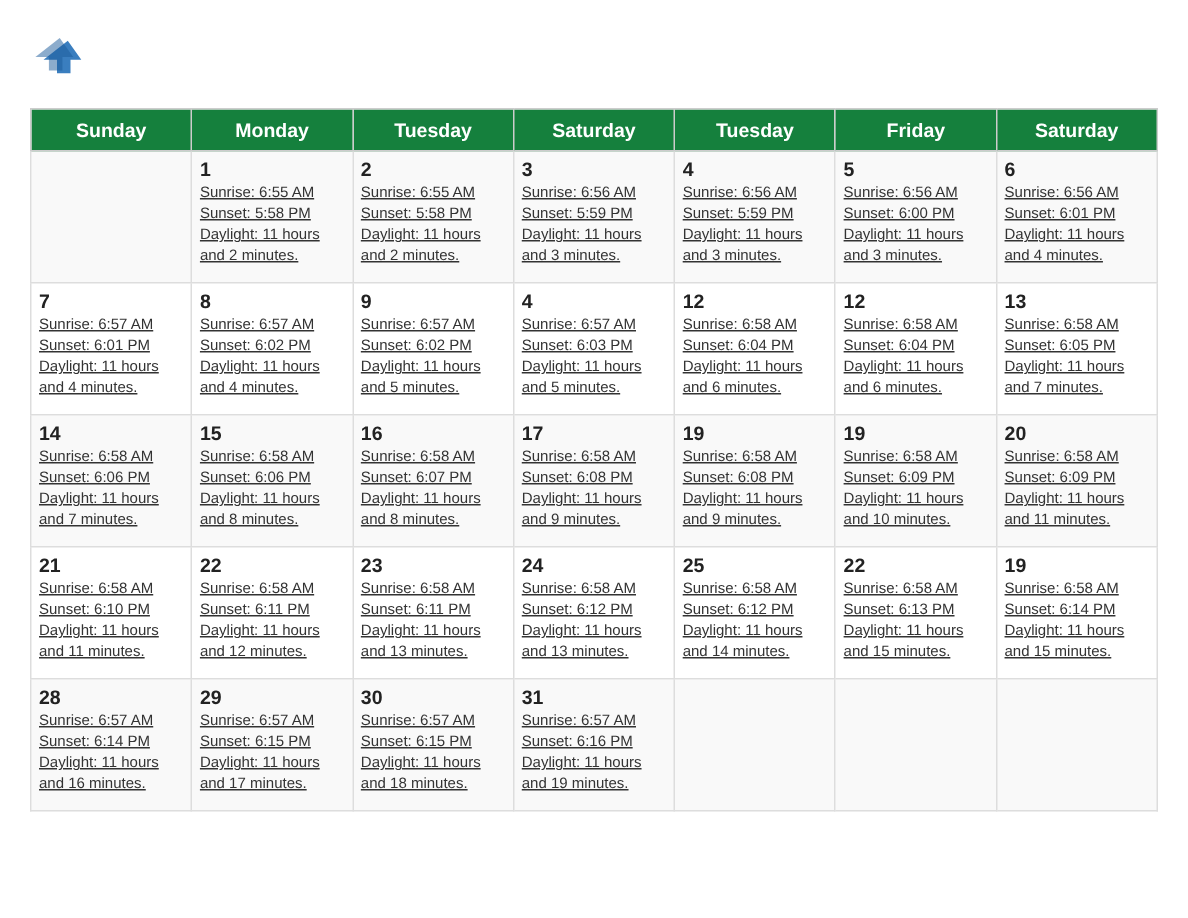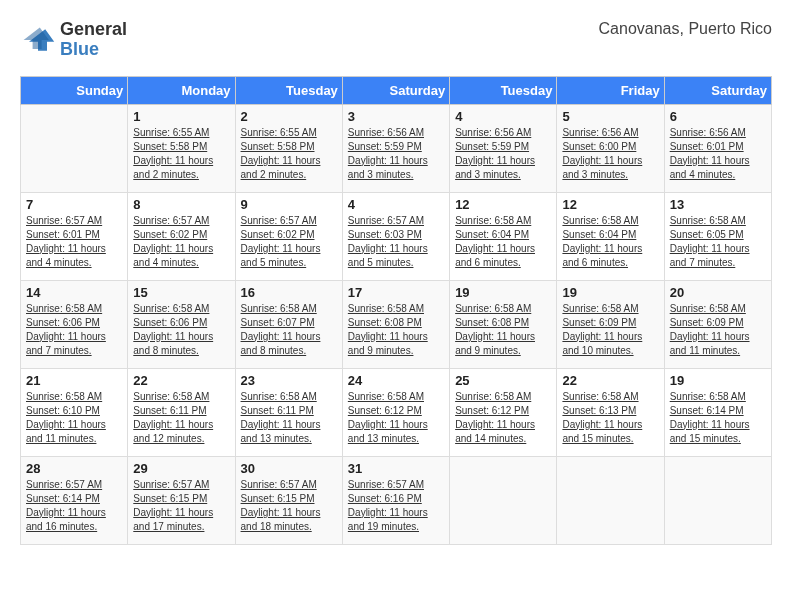--- a/index.html
+++ b/index.html
@@ -51,24 +51,24 @@
     .location-subtitle {
       font-size: 16px;
       color: #444;
     }
     .calendar-table {
       width: 100%;
       border-collapse: collapse;
       font-size: 11px;
     }
     .calendar-table thead tr th {
-      background-color: #3b82f6;
+      background-color: #15803d;
       color: #fff;
       padding: 6px 4px;
-      text-align: right;
+      text-align: center;
       font-size: 13px;
       font-weight: bold;
       border: 1px solid #ccc;
     }
     .calendar-table tbody tr td {
       border: 1px solid #ddd;
       vertical-align: top;
       padding: 4px 5px;
       width: calc(100% / 7);
       min-height: 80px;
@@ -99,27 +99,22 @@
   </style>
 </head>
 <body>
 
 <div class="header">
   <div class="logo">
     <svg class="logo-icon" viewBox="0 0 40 40">
       <polygon points="28,8 38,22 30,22 30,32 20,32 20,22 10,22" fill="#3a7ebf"></polygon>
       <polygon points="22,6 32,20 24,20 24,30 14,30 14,20 4,20" fill="#1a5a9a" opacity="0.5"></polygon>
     </svg>
-    <div class="logo-text">
-      <span class="logo-general">General</span>
-      <span class="logo-blue">Blue</span>
-    </div>
   </div>
   <div class="title-block">
-    <div class="location-subtitle">Canovanas, Puerto Rico</div>
   </div>
 </div>
 
 <table class="calendar-table">
   <thead>
     <tr>
     <th>Sunday</th>
         <th>Monday</th>
         <th>Tuesday</th>
         <th>Saturday</th>

